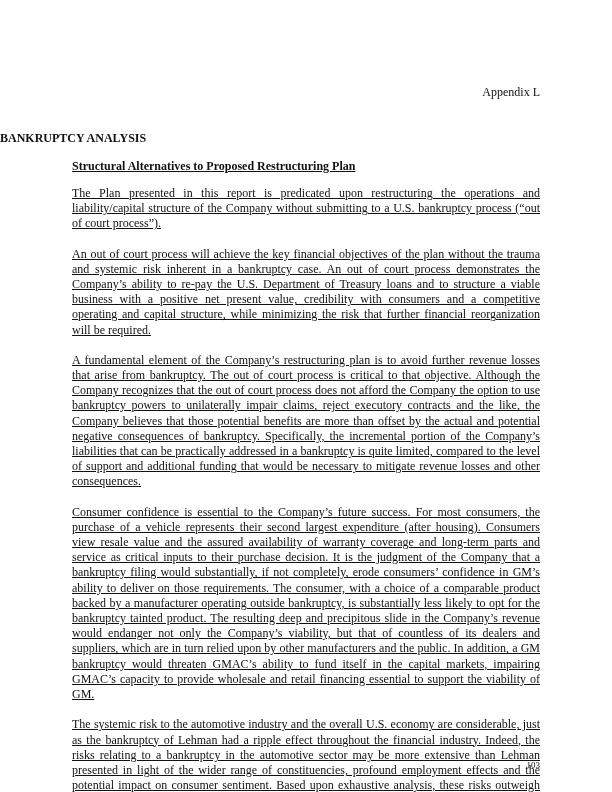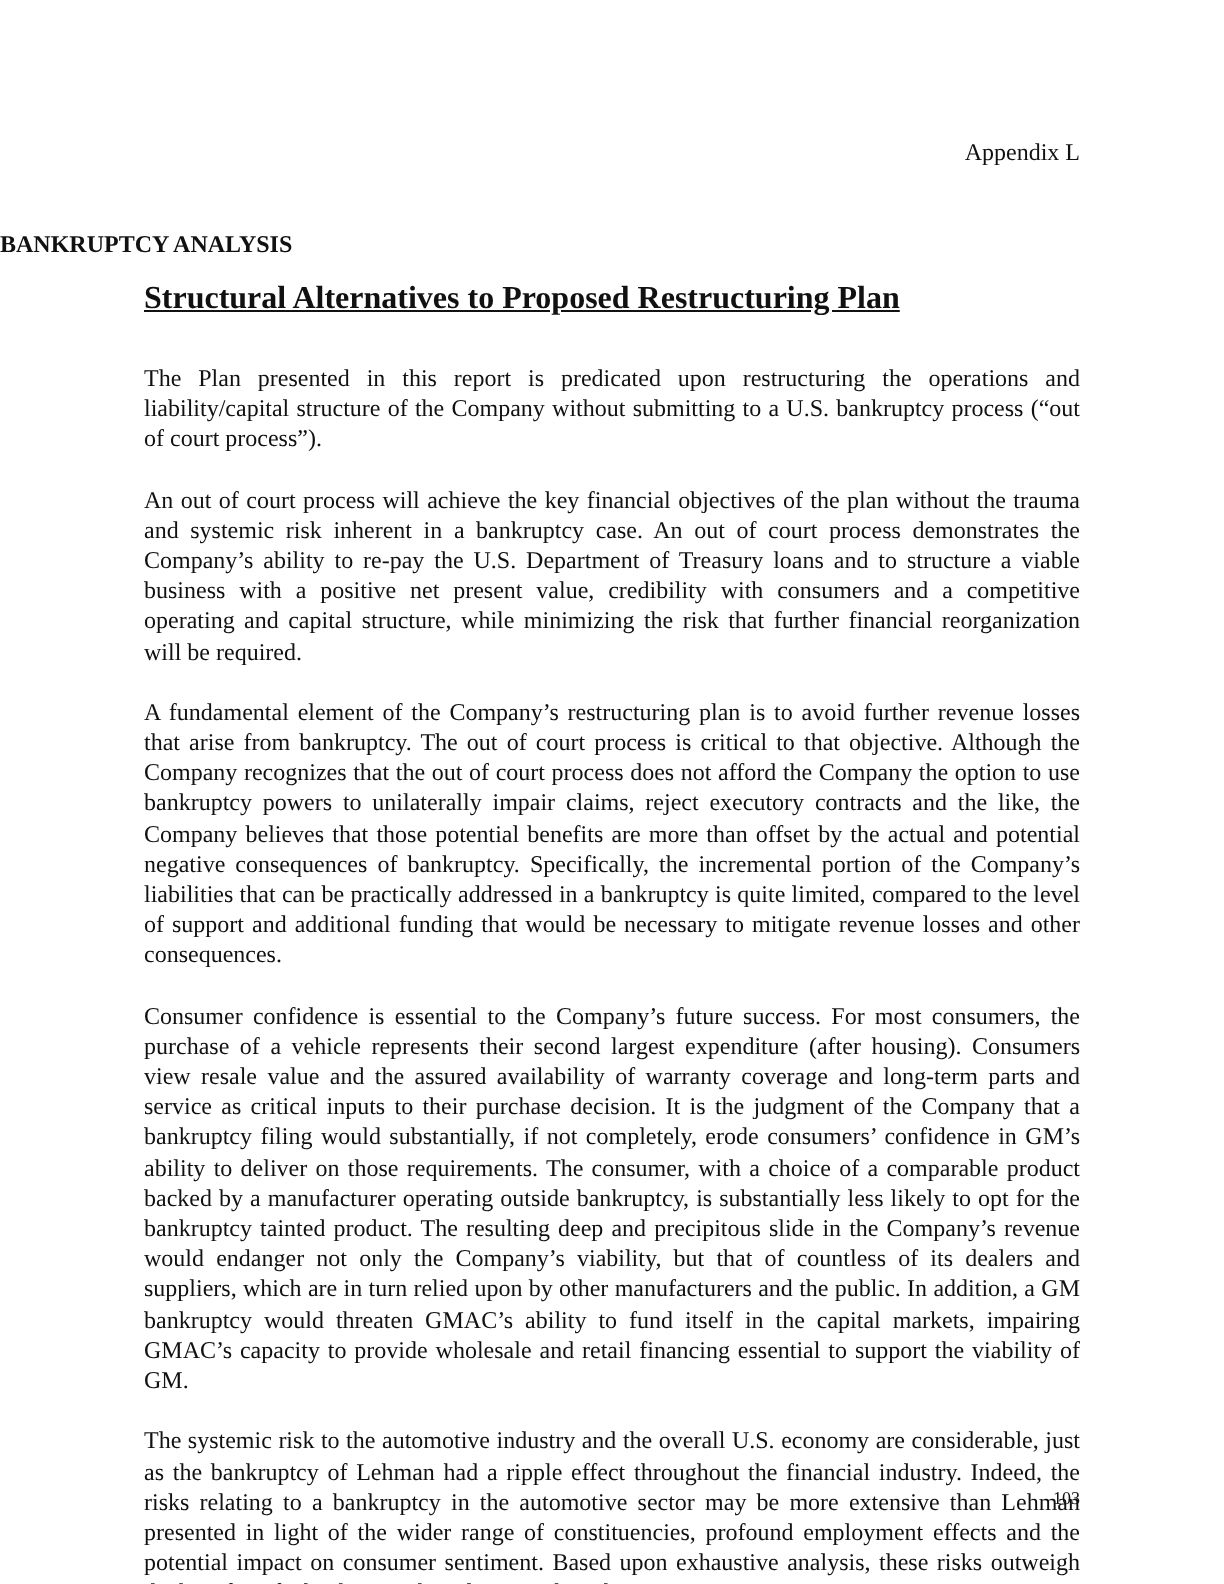--- a/index.html
+++ b/index.html
@@ -1,37 +1,37 @@
 <!DOCTYPE html>
 <html><head>
 <meta charset="utf-8">
 <style>
   html, body { margin: 0; padding: 0; background: #ffffff; }
   body { width: 612px; height: 792px; position: relative; overflow: hidden; }
   .page {
-    position: absolute; left: 0; top: 0; width: 612px; height: 564px;
+    position: absolute; left: 0; top: 16px; width: 612px; height: 564px;
     font-family: "Liberation Serif", serif; color: #111;
   }
   .appendix {
     position: absolute; top: 69px; right: 72px;
     font-size: 12px; line-height: 14px;
   }
   .title {
     position: absolute; top: 115px; left: 0; width: 612px; text-align: left;
     font-size: 12px; font-weight: bold; line-height: 14px;
   }
   .heading {
     position: absolute; top: 143px; left: 72px;
-    font-size: 16px; font-weight: bold; text-decoration: underline; line-height: 14px;
+    font-size: 12px; font-weight: bold; text-decoration: underline; line-height: 14px;
   }
   .body {
     position: absolute; left: 72px; width: 468px; top: 170px;
   }
   .para {
-    font-size: 12px; line-height: 15.2px; text-align: justify; margin: 12px 0 15px 0;
+    font-size: 12px; line-height: 15.2px; text-align: justify; margin: 0 0 15px 0; text-decoration: underline;
   }
   .pagenum {
     position: absolute; top: 744px; right: 72px;
     font-family: Liberation Serif, serif; font-size: 9px;
   }
 </style>
 </head>
 <body>
 
 <div class="page">

